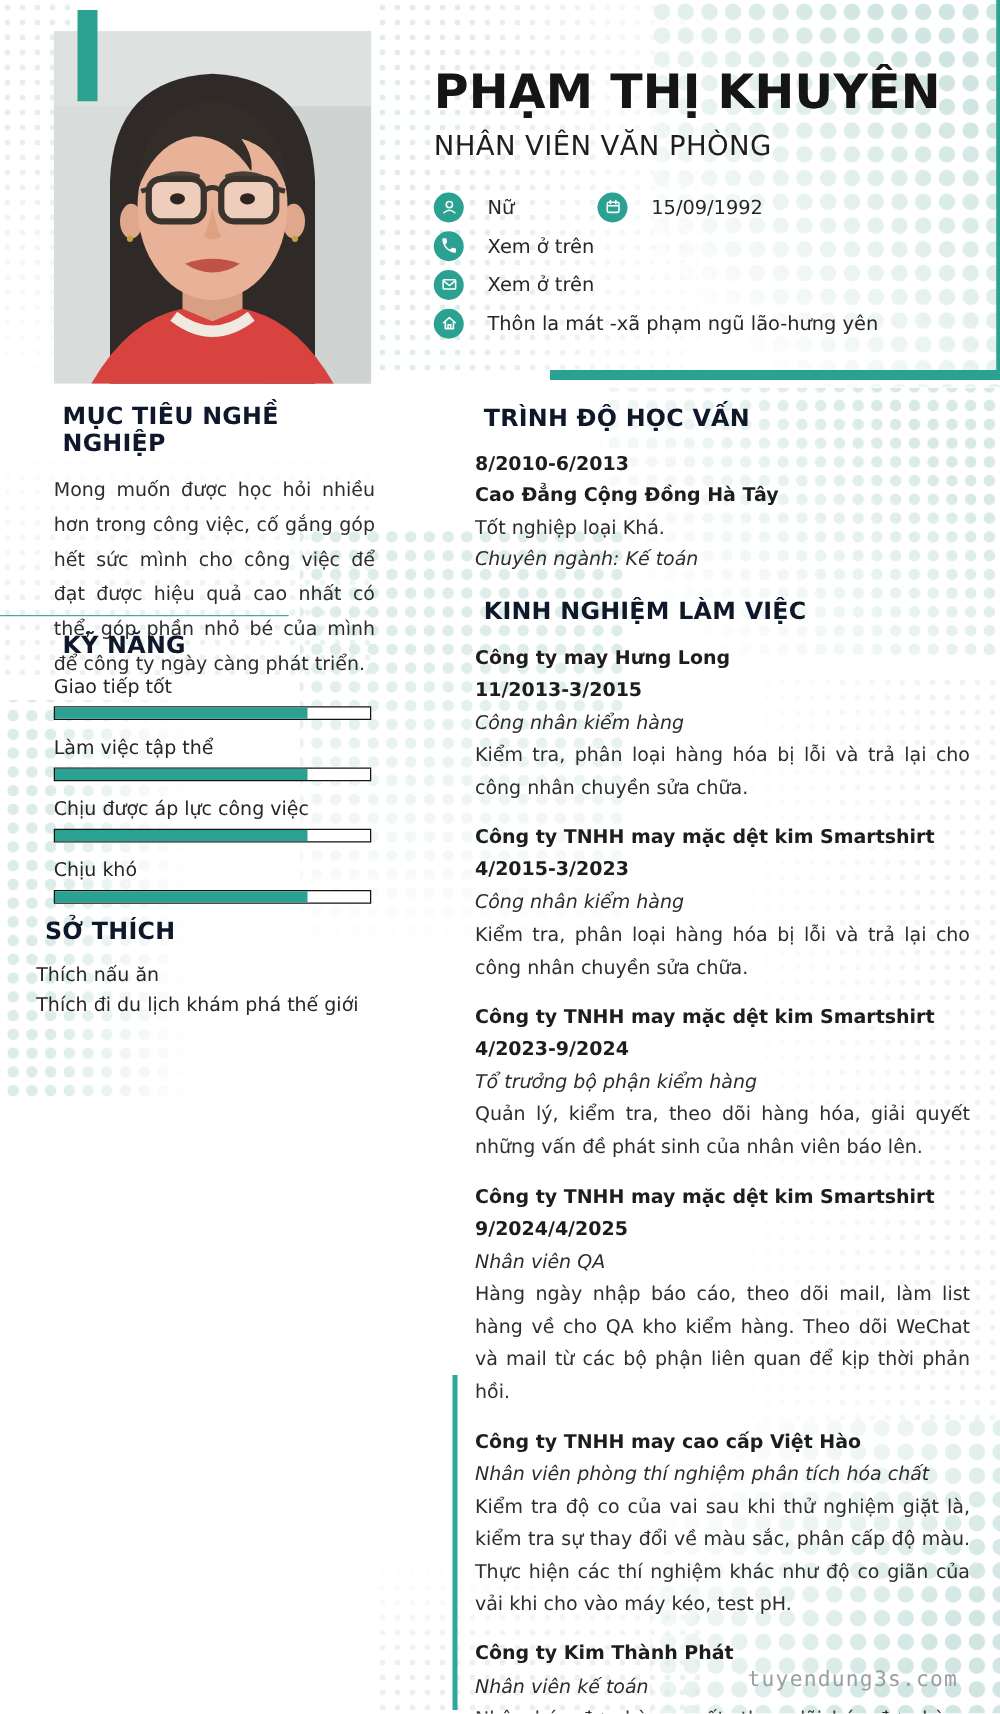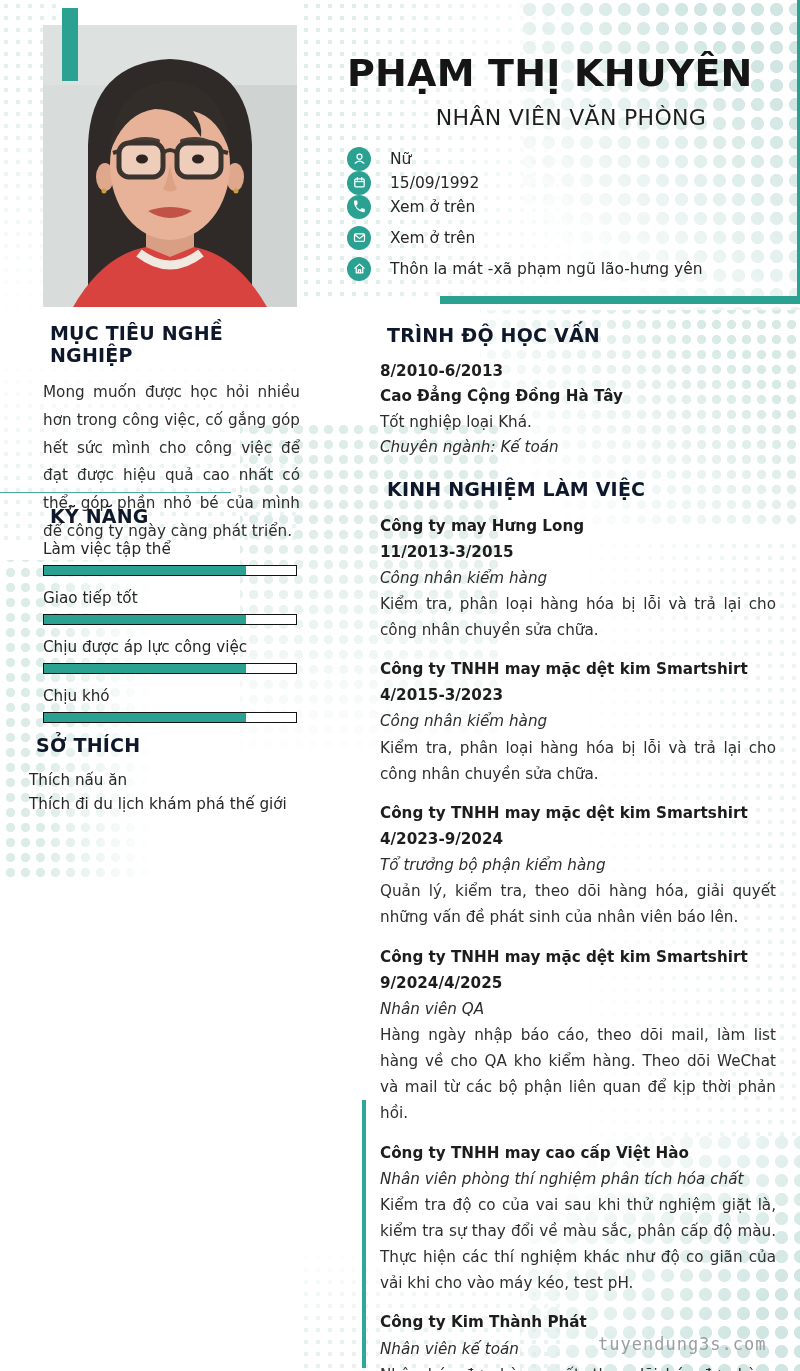--- a/index.html
+++ b/index.html
@@ -26,23 +26,23 @@
   .top-accent-bar  { position:absolute; left:440px; top:296px; width:360px; height:8px; background:#2ba192; z-index:3; }
   .accent-tab      { position:absolute; left:62px; top:8px; width:16px; height:73px; background:#2ba192; z-index:4; }
   .left-accent-line{ position:absolute; left:362px; top:1100px; width:4px; height:268px; background:#2fa89a; z-index:3; }
 
   
   .photo { position:absolute; left:43px; top:25px; width:254px; height:282px; z-index:2; }
 
   
   .header-block { position:absolute; left:347px; top:52px; width:448px; z-index:2; }
   .name { font-size:38px; font-weight:bold; color:#151515; letter-spacing:0.2px; line-height:1.15; }
-  .job-title { font-size:22px; color:#1e1e1e; margin-top:9px; letter-spacing:0.3px;text-align:center; }
+  .job-title { font-size:22px; color:#1e1e1e; margin-top:9px; letter-spacing:0.3px; }
   .contacts { margin-top:17px; }
-  .contact-row { display:flex; align-items:flex-start; min-height:31px;flex-direction:column; }
+  .contact-row { display:flex; align-items:flex-end; min-height:31px; }
   .contact-cell { display:flex; align-items:center; }
   .contact-cell.first { width:131px; }
   .cicon { width:24px; height:24px; border-radius:50%; background:#2ba192; display:flex; align-items:center; justify-content:center; flex:0 0 24px; }
   .cicon svg { width:15px; height:15px; }
   .ctext { font-size:15.5px; color:#262626; margin-left:19px; }
 
   
   .sec-h { font-size:19px; font-weight:bold; color:#0f172a; letter-spacing:0.2px; padding-left:7px; margin-bottom:13px; }
 
   
@@ -197,27 +197,27 @@
   <div class="objective">
     <div class="sec-h">MỤC TIÊU NGHỀ NGHIỆP</div>
     <p>Mong muốn được học hỏi nhiều hơn trong công việc, cố gắng góp hết sức mình cho công việc để đạt được hiệu quả cao nhất có thể, góp phần nhỏ bé của mình để công ty ngày càng phát triển.</p>
   </div>
 
   <div class="divider"></div>
 
   <div class="skills">
     <div class="sec-h">KỸ NĂNG</div>
     <div class="skill-item">
+      <div class="skill-label">Giao tiếp tốt</div>
+      <div class="skill-bar">
+          <div class="skill-fill" style="width: 80%;"></div>
+        </div>
+    </div>
+    <div class="skill-item">
       <div class="skill-label">Làm việc tập thể</div>
-      <div class="skill-bar">
-          <div class="skill-fill" style="width: 80%;"></div>
-        </div>
-    </div>
-    <div class="skill-item">
-      <div class="skill-label">Giao tiếp tốt</div>
       <div class="skill-bar">
           <div class="skill-fill" style="width: 80%;"></div>
         </div>
     </div>
     <div class="skill-item">
       <div class="skill-label">Chịu được áp lực công việc</div>
       <div class="skill-bar">
           <div class="skill-fill" style="width: 80%;"></div>
         </div>
     </div>

